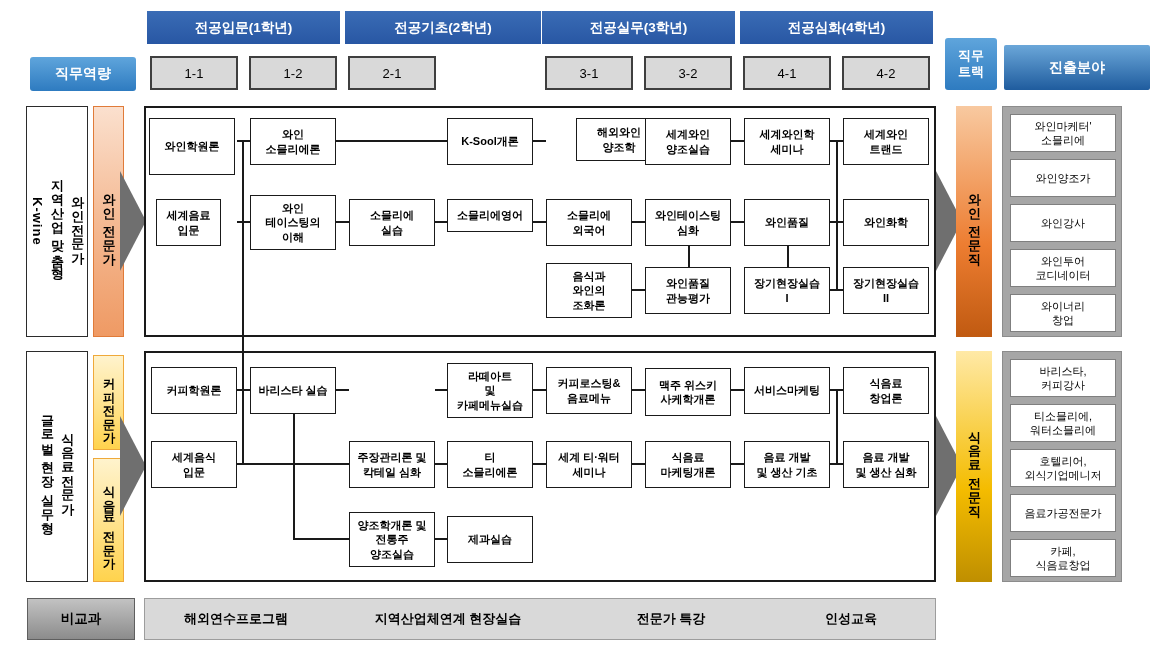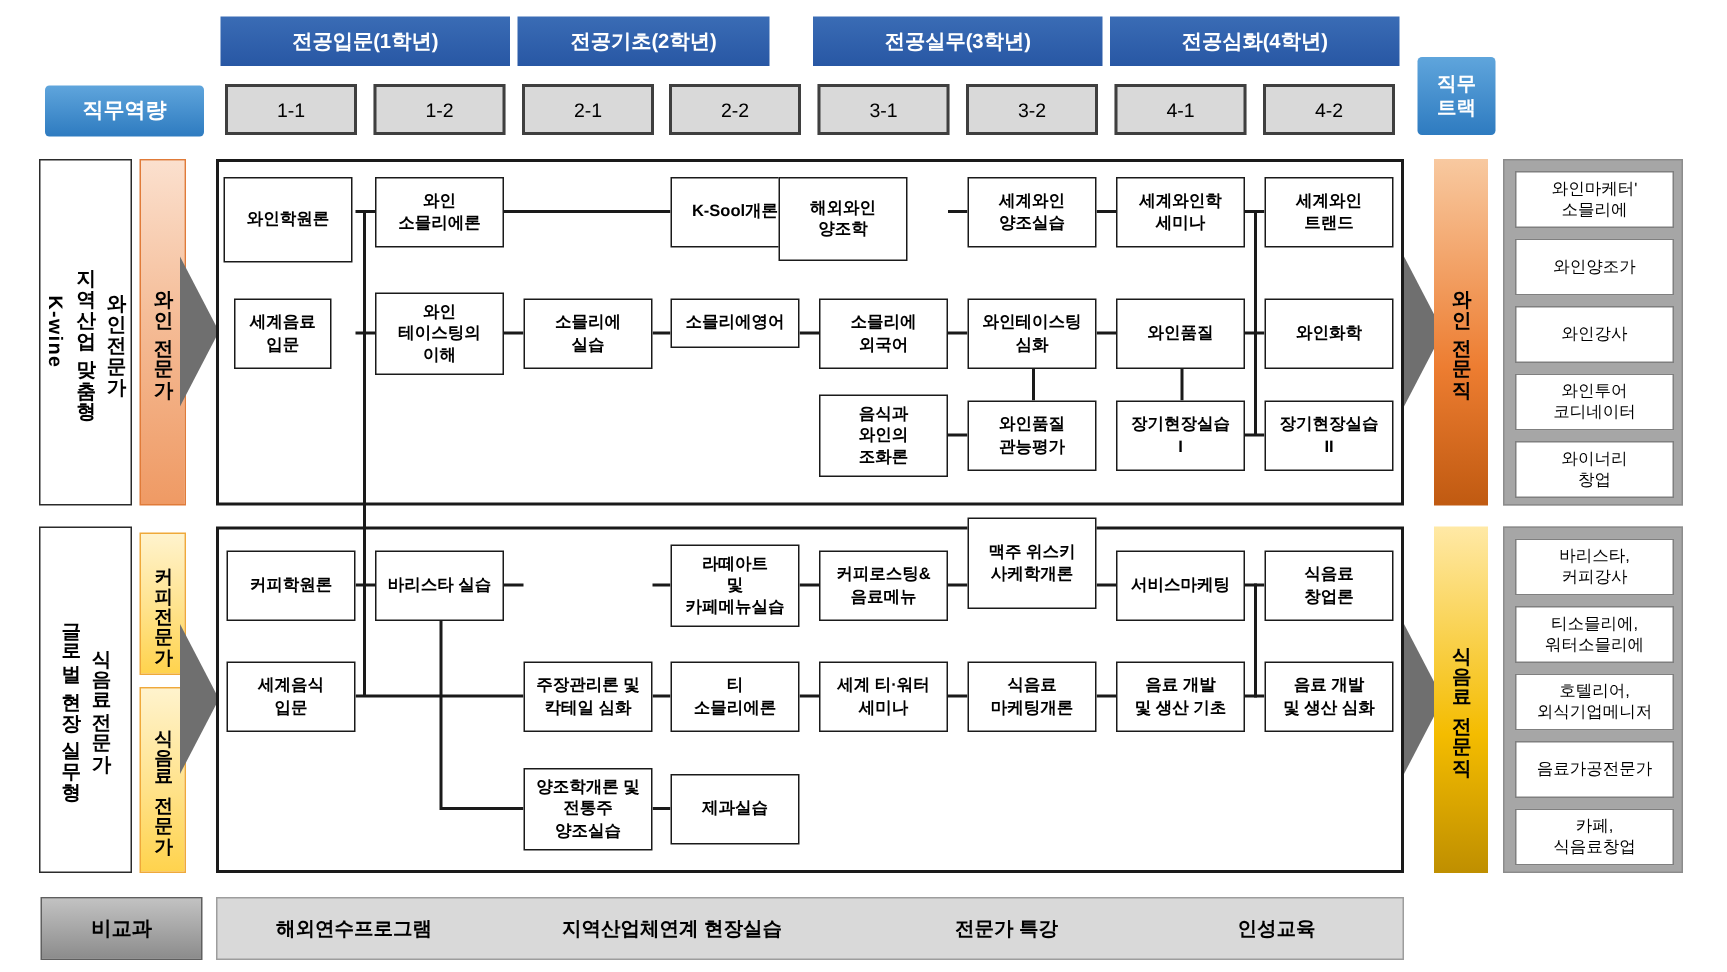--- a/index.html
+++ b/index.html
@@ -30,37 +30,37 @@
   .extrabadge{background:linear-gradient(180deg,#C2C2C2,#8C8C8C);border:1px solid #5f5f5f;font-weight:bold;font-size:13.5px;}
   .extrabar{background:#D9D9D9;border:1px solid #9d9d9d;}
   .extraitem{position:absolute;top:50%;transform:translate(-50%,-50%);font-weight:bold;font-size:13px;white-space:nowrap;}
 </style>
 </head>
 <body>
 
 <div class="canvas">
 
   <div class="abs yearhdr flexc" style="left:147px;top:11px;width:193px;height:33px">전공입문(1학년)</div>
-  <div class="abs yearhdr flexc" style="left:345px;top:11px;width:168px;height:33px">전공기초(2학년)</div>
+  <div class="abs yearhdr flexc" style="left:345px;top:11px;width:196px;height:33px">전공기초(2학년)</div>
   <div class="abs yearhdr flexc" style="left:542px;top:11px;width:193px;height:33px">전공실무(3학년)</div>
   <div class="abs yearhdr flexc" style="left:740px;top:11px;width:193px;height:33px">전공심화(4학년)</div>
 
   <div class="abs bluegrad flexc" style="left:30px;top:57px;width:106px;height:34px">직무역량</div>
 
   <div class="abs sem flexc" style="left:150px;top:56px;width:88px;height:34px">1-1</div>
   <div class="abs sem flexc" style="left:249px;top:56px;width:88px;height:34px">1-2</div>
   <div class="abs sem flexc" style="left:348px;top:56px;width:88px;height:34px">2-1</div>
-  <div class="abs sem flexc" style="left:446px;top:56px;width:88px;height:34px">2-2</div>
   <div class="abs sem flexc" style="left:545px;top:56px;width:88px;height:34px">3-1</div>
   <div class="abs sem flexc" style="left:644px;top:56px;width:88px;height:34px">3-2</div>
   <div class="abs sem flexc" style="left:743px;top:56px;width:88px;height:34px">4-1</div>
   <div class="abs sem flexc" style="left:842px;top:56px;width:88px;height:34px">4-2</div>
 
   <div class="abs bluegrad flexc" style="left:945px;top:38px;width:52px;height:52px;font-size:13px">직무
 트랙</div>
+  <div class="abs fieldgrad flexc" style="left:1004px;top:45px;width:146px;height:45px">진출분야</div>
 
   <div class="abs sidebox flexc" style="left:26px;top:106px;width:62px;height:231px">
     <span class="vt" style="font-size:13px;line-height:1.55;letter-spacing:1px">와인전문가
 지역산업 맞춤형
 K-wine</span>
   </div>
   <div class="abs winebar flexc" style="left:93px;top:106px;width:31px;height:231px">
     <span class="vt" style="font-size:13px;letter-spacing:1px">와인 전문가</span>
   </div>
   <div class="abs arrow" style="left:120px;top:171px"></div>
@@ -115,21 +115,21 @@
   <div class="hl" style="left:830px;top:463px;width:13px"></div>
   <div class="hl" style="left:294px;top:538px;width:55px"></div>
   <div class="hl" style="left:435px;top:538px;width:12px"></div>
   <div class="vl" style="left:293px;top:414px;height:126px"></div>
   <div class="vl" style="left:836px;top:389px;height:76px"></div>
 
   <div class="abs course flexc" style="left:149px;top:118px;width:86px;height:57px">와인학원론</div>
   <div class="abs course flexc" style="left:250px;top:118px;width:86px;height:47px">와인
 소믈리에론</div>
   <div class="abs course flexc" style="left:447px;top:118px;width:86px;height:47px">K-Sool개론</div>
-  <div class="abs course flexc" style="left:519px;top:118px;width:86px;height:56px">해외와인
+  <div class="abs course flexc" style="left:576px;top:118px;width:86px;height:43px">해외와인
 양조학</div>
   <div class="abs course flexc" style="left:645px;top:118px;width:86px;height:47px">세계와인
 양조실습</div>
   <div class="abs course flexc" style="left:744px;top:118px;width:86px;height:47px">세계와인학
 세미나</div>
   <div class="abs course flexc" style="left:843px;top:118px;width:86px;height:47px">세계와인
 트랜드</div>
 
   <div class="abs course flexc" style="left:156px;top:199px;width:65px;height:47px">세계음료
 입문</div>
@@ -156,21 +156,21 @@
   <div class="abs course flexc" style="left:843px;top:267px;width:86px;height:47px">장기현장실습
 II</div>
 
   <div class="abs course flexc" style="left:151px;top:367px;width:86px;height:47px">커피학원론</div>
   <div class="abs course flexc" style="left:250px;top:367px;width:86px;height:47px">바리스타 실습</div>
   <div class="abs course flexc" style="left:447px;top:363px;width:86px;height:55px">라떼아트
 및
 카페메뉴실습</div>
   <div class="abs course flexc" style="left:546px;top:367px;width:86px;height:47px">커피로스팅&amp;
 음료메뉴</div>
-  <div class="abs course flexc" style="left:645px;top:345px;width:86px;height:61px">맥주 위스키
+  <div class="abs course flexc" style="left:645px;top:368px;width:86px;height:48px">맥주 위스키
 사케학개론</div>
   <div class="abs course flexc" style="left:744px;top:367px;width:86px;height:47px">서비스마케팅</div>
   <div class="abs course flexc" style="left:843px;top:367px;width:86px;height:47px">식음료
 창업론</div>
 
   <div class="abs course flexc" style="left:151px;top:441px;width:86px;height:47px">세계음식
 입문</div>
   <div class="abs course flexc" style="left:349px;top:441px;width:86px;height:47px">주장관리론 및
 칵테일 심화</div>
   <div class="abs course flexc" style="left:447px;top:441px;width:86px;height:47px">티

